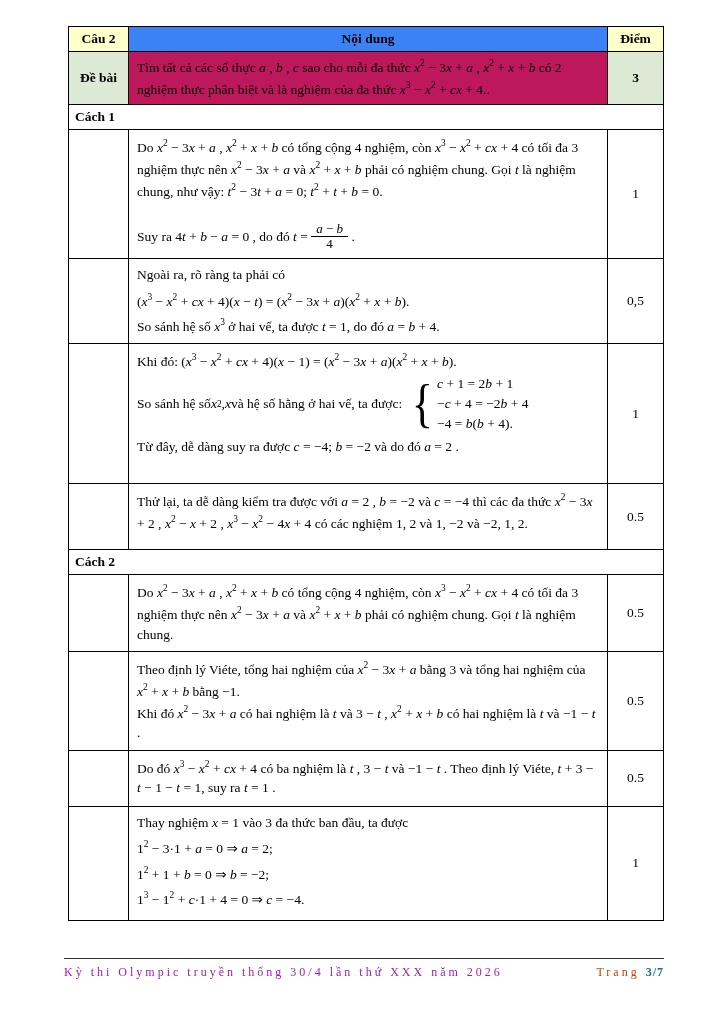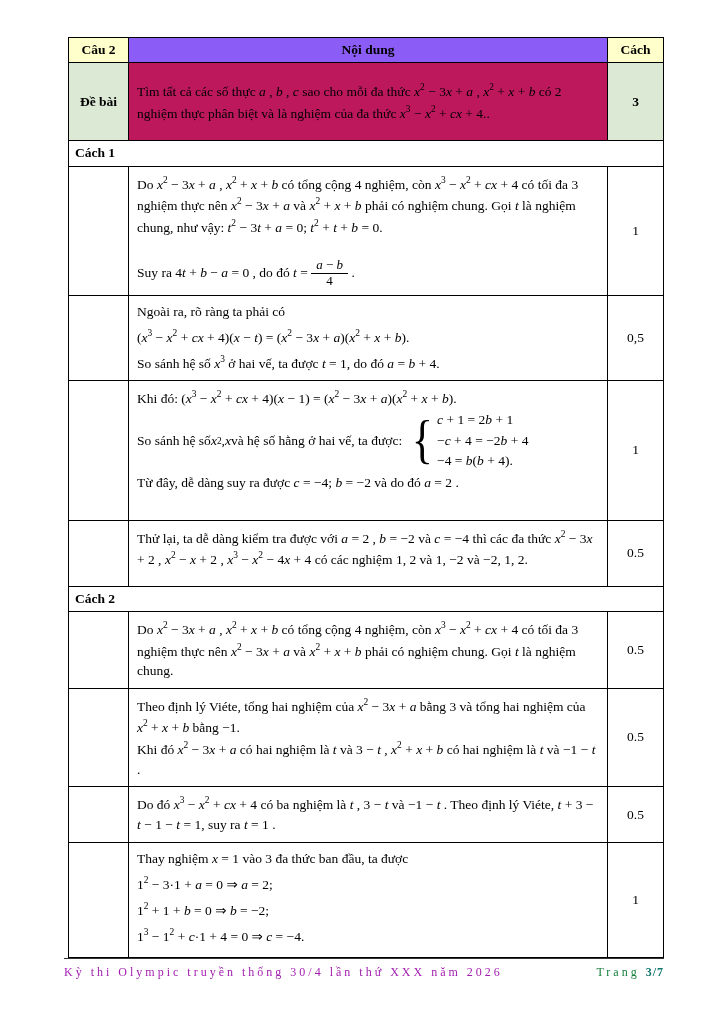--- a/index.html
+++ b/index.html
@@ -10,37 +10,37 @@
     height: 1024px;
     background: #ffffff;
     font-family: "Liberation Serif", serif;
     font-size: 13.5px;
     color: #000;
     overflow: hidden;
   }
   table.rubric {
     position: absolute;
     left: 68px;
-    top: 37px;
+    top: 26px;
     width: 595px;
     border-collapse: collapse;
     table-layout: fixed;
   }
   td {
     border: 1px solid #000;
     padding: 4px 8px;
     vertical-align: middle;
     line-height: 1.5;
   }
   col.c1 { width: 60px; }
   col.c2 { width: 479px; }
   col.c3 { width: 56px; }
   .hdr td { font-weight: bold; text-align: center; padding: 2px 4px; height: 22px; }
   .problem-row td.label { font-weight: bold; text-align: center; }
-  .problem-row { height: 78px; }
+  .problem-row { height: 52px; }
   .score { text-align: center; }
   .score.bold { font-weight: bold; }
   .section-row td { font-weight: bold; padding: 2px 6px; height: 22px; }
   .content { vertical-align: top; padding-top: 6px; padding-bottom: 6px; }
   .eq { text-align: left; margin: 4px 0; }
   .frac { display: inline-block; vertical-align: middle; text-align: center; line-height: 1.15; font-size: 13px; }
   .frac .num { display: block; border-bottom: 1px solid #000; padding: 0 5px; }
   .frac .den { display: block; }
   .cases-line { display: flex; align-items: center; margin: 2px 0; }
   .cases { display: inline-flex; align-items: center; margin-left: 8px; }
@@ -81,22 +81,22 @@
   <table class="rubric">
     <colgroup>
         <col class="c1">
         <col class="c2">
         <col class="c3">
       </colgroup>
 
     <tbody>
         <tr class="hdr">
       <td style="background-color: rgb(255, 255, 204);">Câu 2</td>
-      <td style="background-color: #8b5cf6; margin-left: 46px;">Nội dung</td>
-      <td style="background-color: rgb(255, 255, 204);">Cách</td>
+      <td style="background-color: #3b82f6; margin-left: 46px;">Nội dung</td>
+      <td style="background-color: rgb(255, 255, 204);">Điểm</td>
     </tr>
 
     <tr class="problem-row">
       <td class="label" style="background-color: rgb(220, 233, 213);">Đề bài</td>
       <td style="background-color: #be185d;">Tìm tất cả các số thực <i>a</i> , <i>b</i> , <i>c</i> sao cho mỗi đa thức <i>x</i><sup>2</sup> − 3<i>x</i> + <i>a</i> , <i>x</i><sup>2</sup> + <i>x</i> + <i>b</i> có 2 nghiệm thực phân biệt và là nghiệm của đa thức <i>x</i><sup>3</sup> − <i>x</i><sup>2</sup> + <i>cx</i> + 4..</td>
       <td class="score bold" style="background-color: rgb(220, 233, 213);">3</td>
     </tr>
 
     <tr class="section-row">
       <td colspan="3">Cách 1</td>
@@ -156,18 +156,18 @@
       <td class="content">Thay nghiệm <i>x</i> = 1 vào 3 đa thức ban đầu, ta được<div class="eq">1<sup>2</sup> − 3·1 + <i>a</i> = 0 ⇒ <i>a</i> = 2;</div><div class="eq">1<sup>2</sup> + 1 + <i>b</i> = 0 ⇒ <i>b</i> = −2;</div><div class="eq">1<sup>3</sup> − 1<sup>2</sup> + <i>c</i>·1 + 4 = 0 ⇒ <i>c</i> = −4.</div></td>
       <td class="score">1</td>
     </tr>
 
   </tbody>
     </table>
 
   <div class="footer">
     <span style="color: #a21caf;">Kỳ thi Olympic truyền thống 30/4 lần thứ XXX năm 2026</span>
     <span class="pageinfo">
-      <span style="color: #15803d;">Trang</span>
+      <span style="color: #c2410c;">Trang</span>
       <span class="pagenum" style="color: #0f766e;">3/7</span>
     </span>
   </div>
 
 </div>
 
 </body></html>

